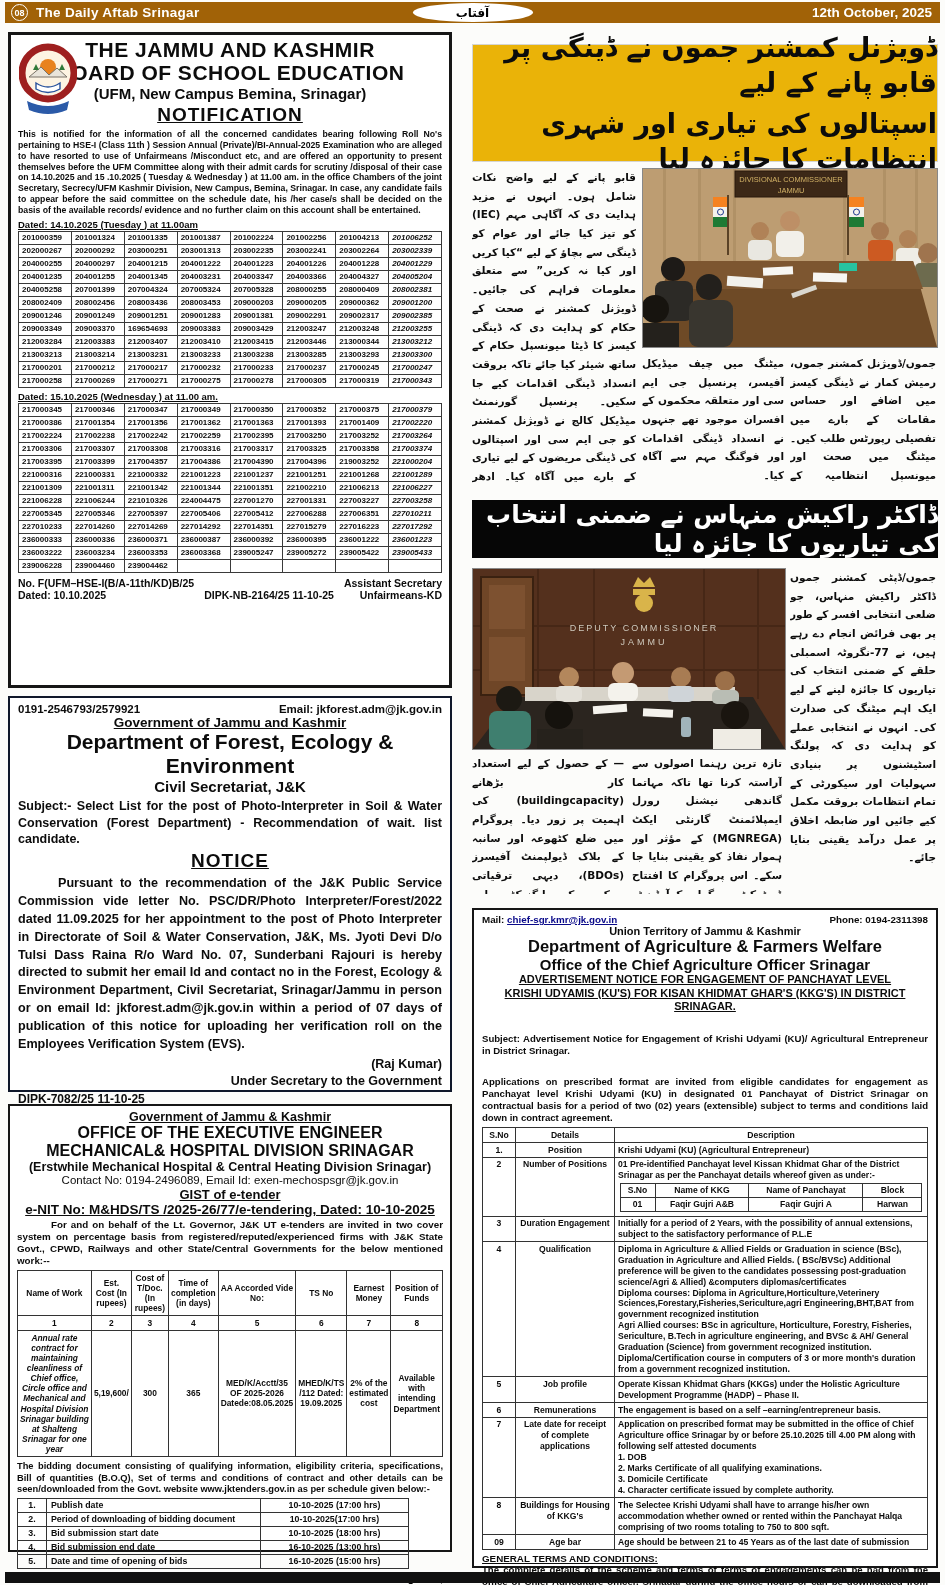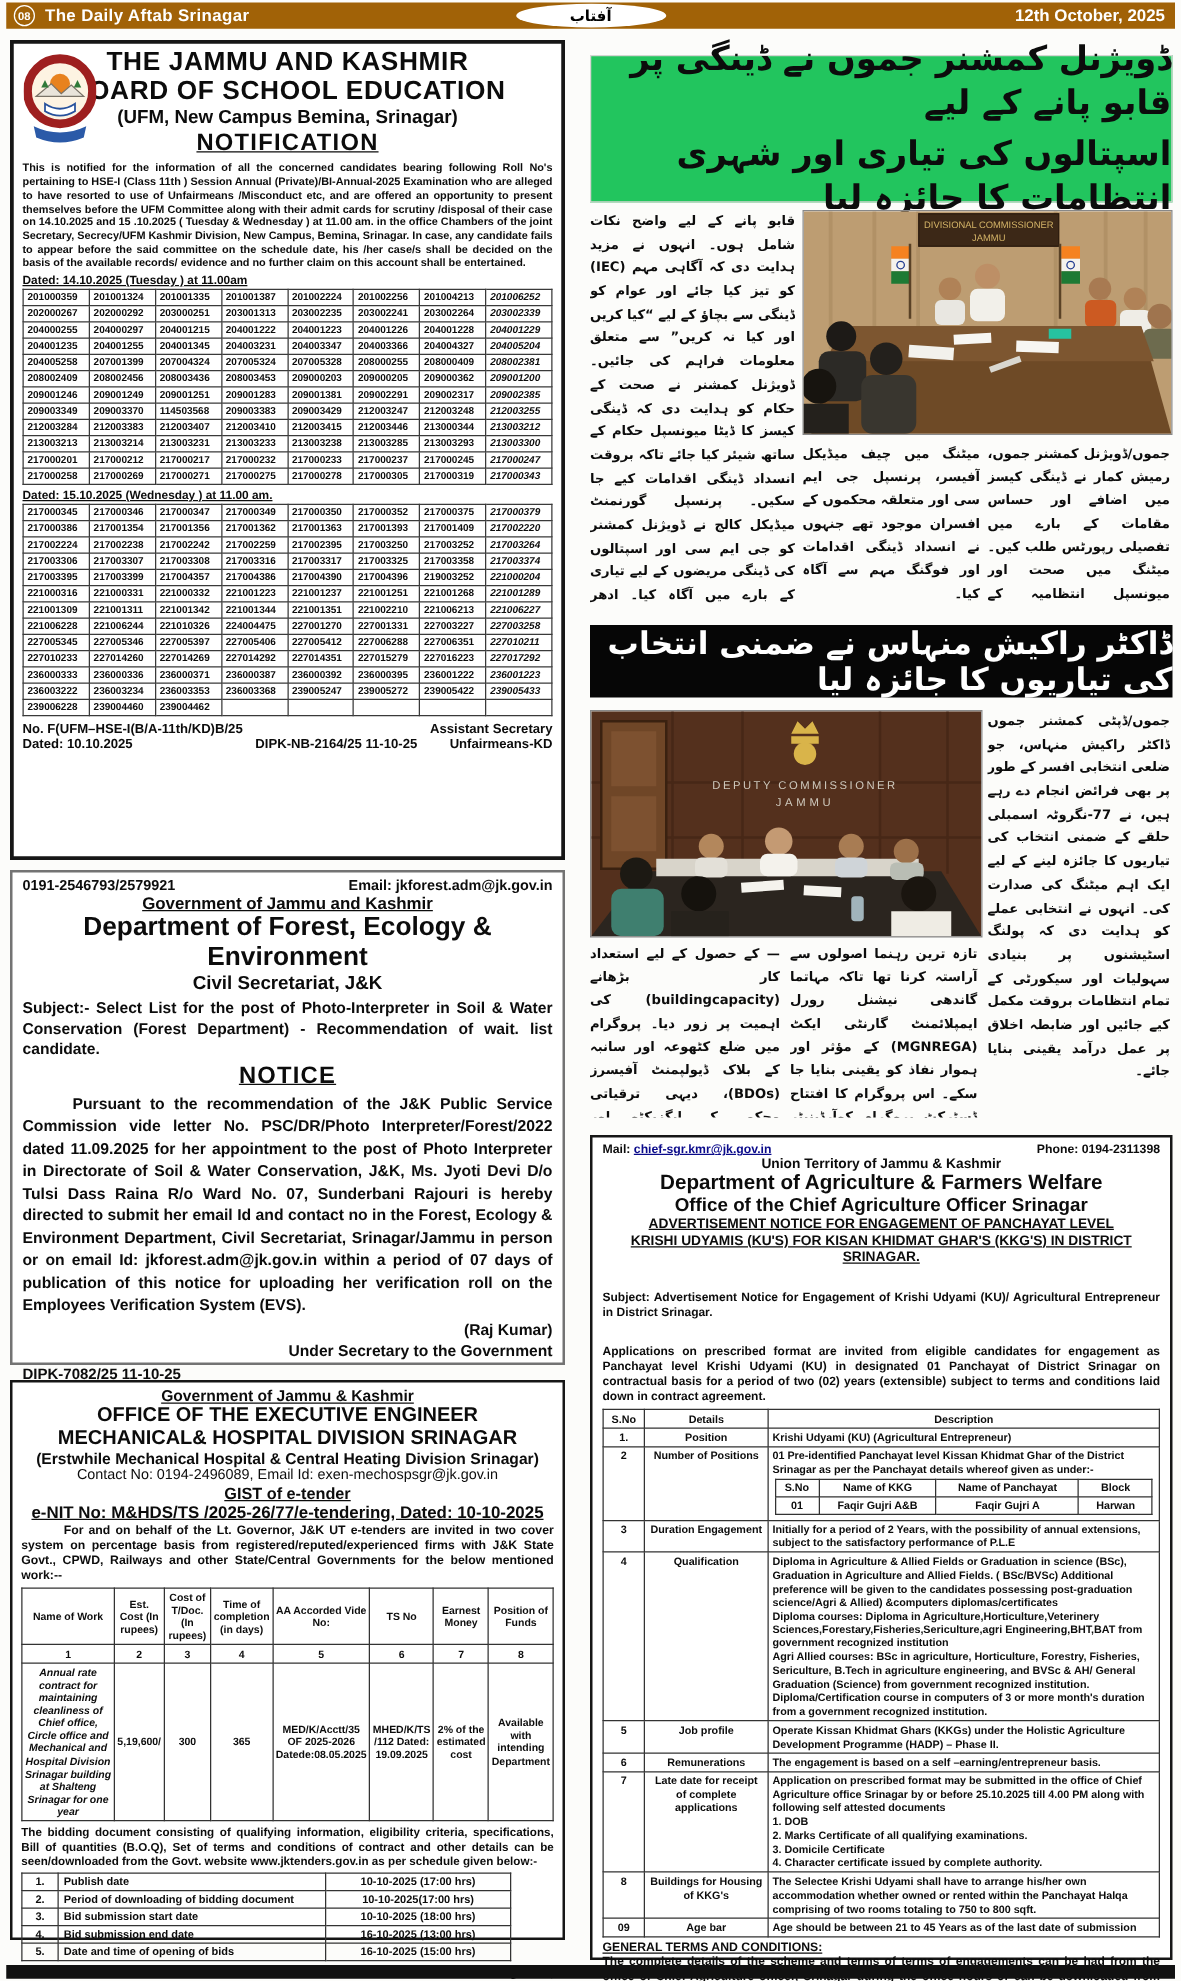--- a/index.html
+++ b/index.html
@@ -21,21 +21,21 @@
   .bose-t1{font-size:21px;font-weight:800;letter-spacing:.5px;line-height:1.08;}
   .bose-sub{font-size:15px;font-weight:bold;margin-top:1px;}
   .bose-noti{font-size:19px;font-weight:800;text-decoration:underline;letter-spacing:1px;margin:2px 0 3px;}
   .bose-body{font-size:8.7px;font-weight:bold;line-height:1.24;}
   .bose-date{font-size:9.5px;font-weight:bold;margin:3px 0 1px;text-decoration:underline;}
   .rolltable{width:100%;border-collapse:collapse;table-layout:fixed;}
   .rolltable td{border:1px solid #3a3a3a;font-size:8px;font-weight:bold;padding:1.5px 1px 1.5px 3px;white-space:nowrap;overflow:hidden;}
   .rolltable td:last-child{font-style:italic;}
   .bose-foot{display:flex;justify-content:space-between;align-items:flex-end;font-size:10.5px;font-weight:bold;margin-top:4px;}
   
-  .forest{border:2px solid #737373;height:396px;margin-top:8px;padding:5px 8px;}
+  .forest{border:2px solid #0f172a;height:396px;margin-top:8px;padding:5px 8px;}
   .f-contact{display:flex;justify-content:space-between;font-size:11.5px;font-weight:bold;}
   .f-gov{font-size:13.5px;font-weight:800;text-decoration:underline;}
   .f-dept{font-size:21px;font-weight:800;line-height:1.15;}
   .f-civ{font-size:15px;font-weight:800;}
   .f-sub{font-size:12.5px;font-weight:bold;line-height:1.3;margin-top:3px;}
   .f-notice{font-size:19px;font-weight:800;text-decoration:underline;letter-spacing:1px;margin:3px 0;}
   .f-body{font-size:12.6px;font-weight:bold;line-height:1.42;text-indent:40px;}
   .f-sign{font-size:12.5px;font-weight:bold;text-align:right;line-height:1.35;margin-top:2px;}
   .f-dipk{font-size:12px;font-weight:bold;margin-top:2px;}
   
@@ -52,21 +52,21 @@
   .ttab .now{font-style:italic;}
   .t-bid{font-size:9.3px;font-weight:bold;line-height:1.25;margin-top:4px;text-align:justify;}
   .stab{width:92%;border-collapse:collapse;margin-top:2px;}
   .stab td{border:1px solid #333;font-size:8.8px;font-weight:bold;padding:1.5px 4px;}
   .stab td:nth-child(1){width:20px;text-align:center;}
   .stab td:nth-child(2){width:205px;}
   .stab td:nth-child(3){text-align:center;}
   .t-foot{display:flex;justify-content:space-between;align-items:flex-end;font-size:11px;font-weight:bold;margin-top:3px;line-height:1.25;}
   
   .ur{font-family:"DejaVu Sans",sans-serif;direction:rtl;}
-  .uhead1{height:116px;background:#22c55e;border:1px solid #d5d5d2;display:flex;flex-direction:column;justify-content:center;align-items:center;}
+  .uhead1{height:116px;background:#eab308;border:1px solid #d5d5d2;display:flex;flex-direction:column;justify-content:center;align-items:center;}
   .uh-line{font-size:27px;font-weight:bold;line-height:1.3;}
   .uh-rule{width:430px;height:2px;background:#8d1d1d;margin:2px 0 4px;}
   .article{position:relative;}
   .art1{height:332px;}
   .art2{height:336px;margin-top:6px;}
   .ucol{position:absolute;font-size:10.5px;font-weight:bold;line-height:1.78;text-align:justify;overflow:hidden;}
   .uhead2{margin-top:6px;height:58px;background:#060606;color:#fff;display:flex;align-items:center;justify-content:center;}
   .uhead2 .uh2{font-size:25px;font-weight:bold;}
   .photo{position:absolute;border:1px solid #888;}
   
@@ -189,21 +189,21 @@
               <td>209001251</td>
               <td>209001283</td>
               <td>209001381</td>
               <td>209002291</td>
               <td>209002317</td>
               <td>209002385</td>
             </tr>
             <tr>
               <td>209003349</td>
               <td>209003370</td>
-              <td>114503568</td>
+              <td>169654693</td>
               <td>209003383</td>
               <td>209003429</td>
               <td>212003247</td>
               <td>212003248</td>
               <td>212003255</td>
             </tr>
             <tr>
               <td>212003284</td>
               <td>212003383</td>
               <td>212003407</td>

